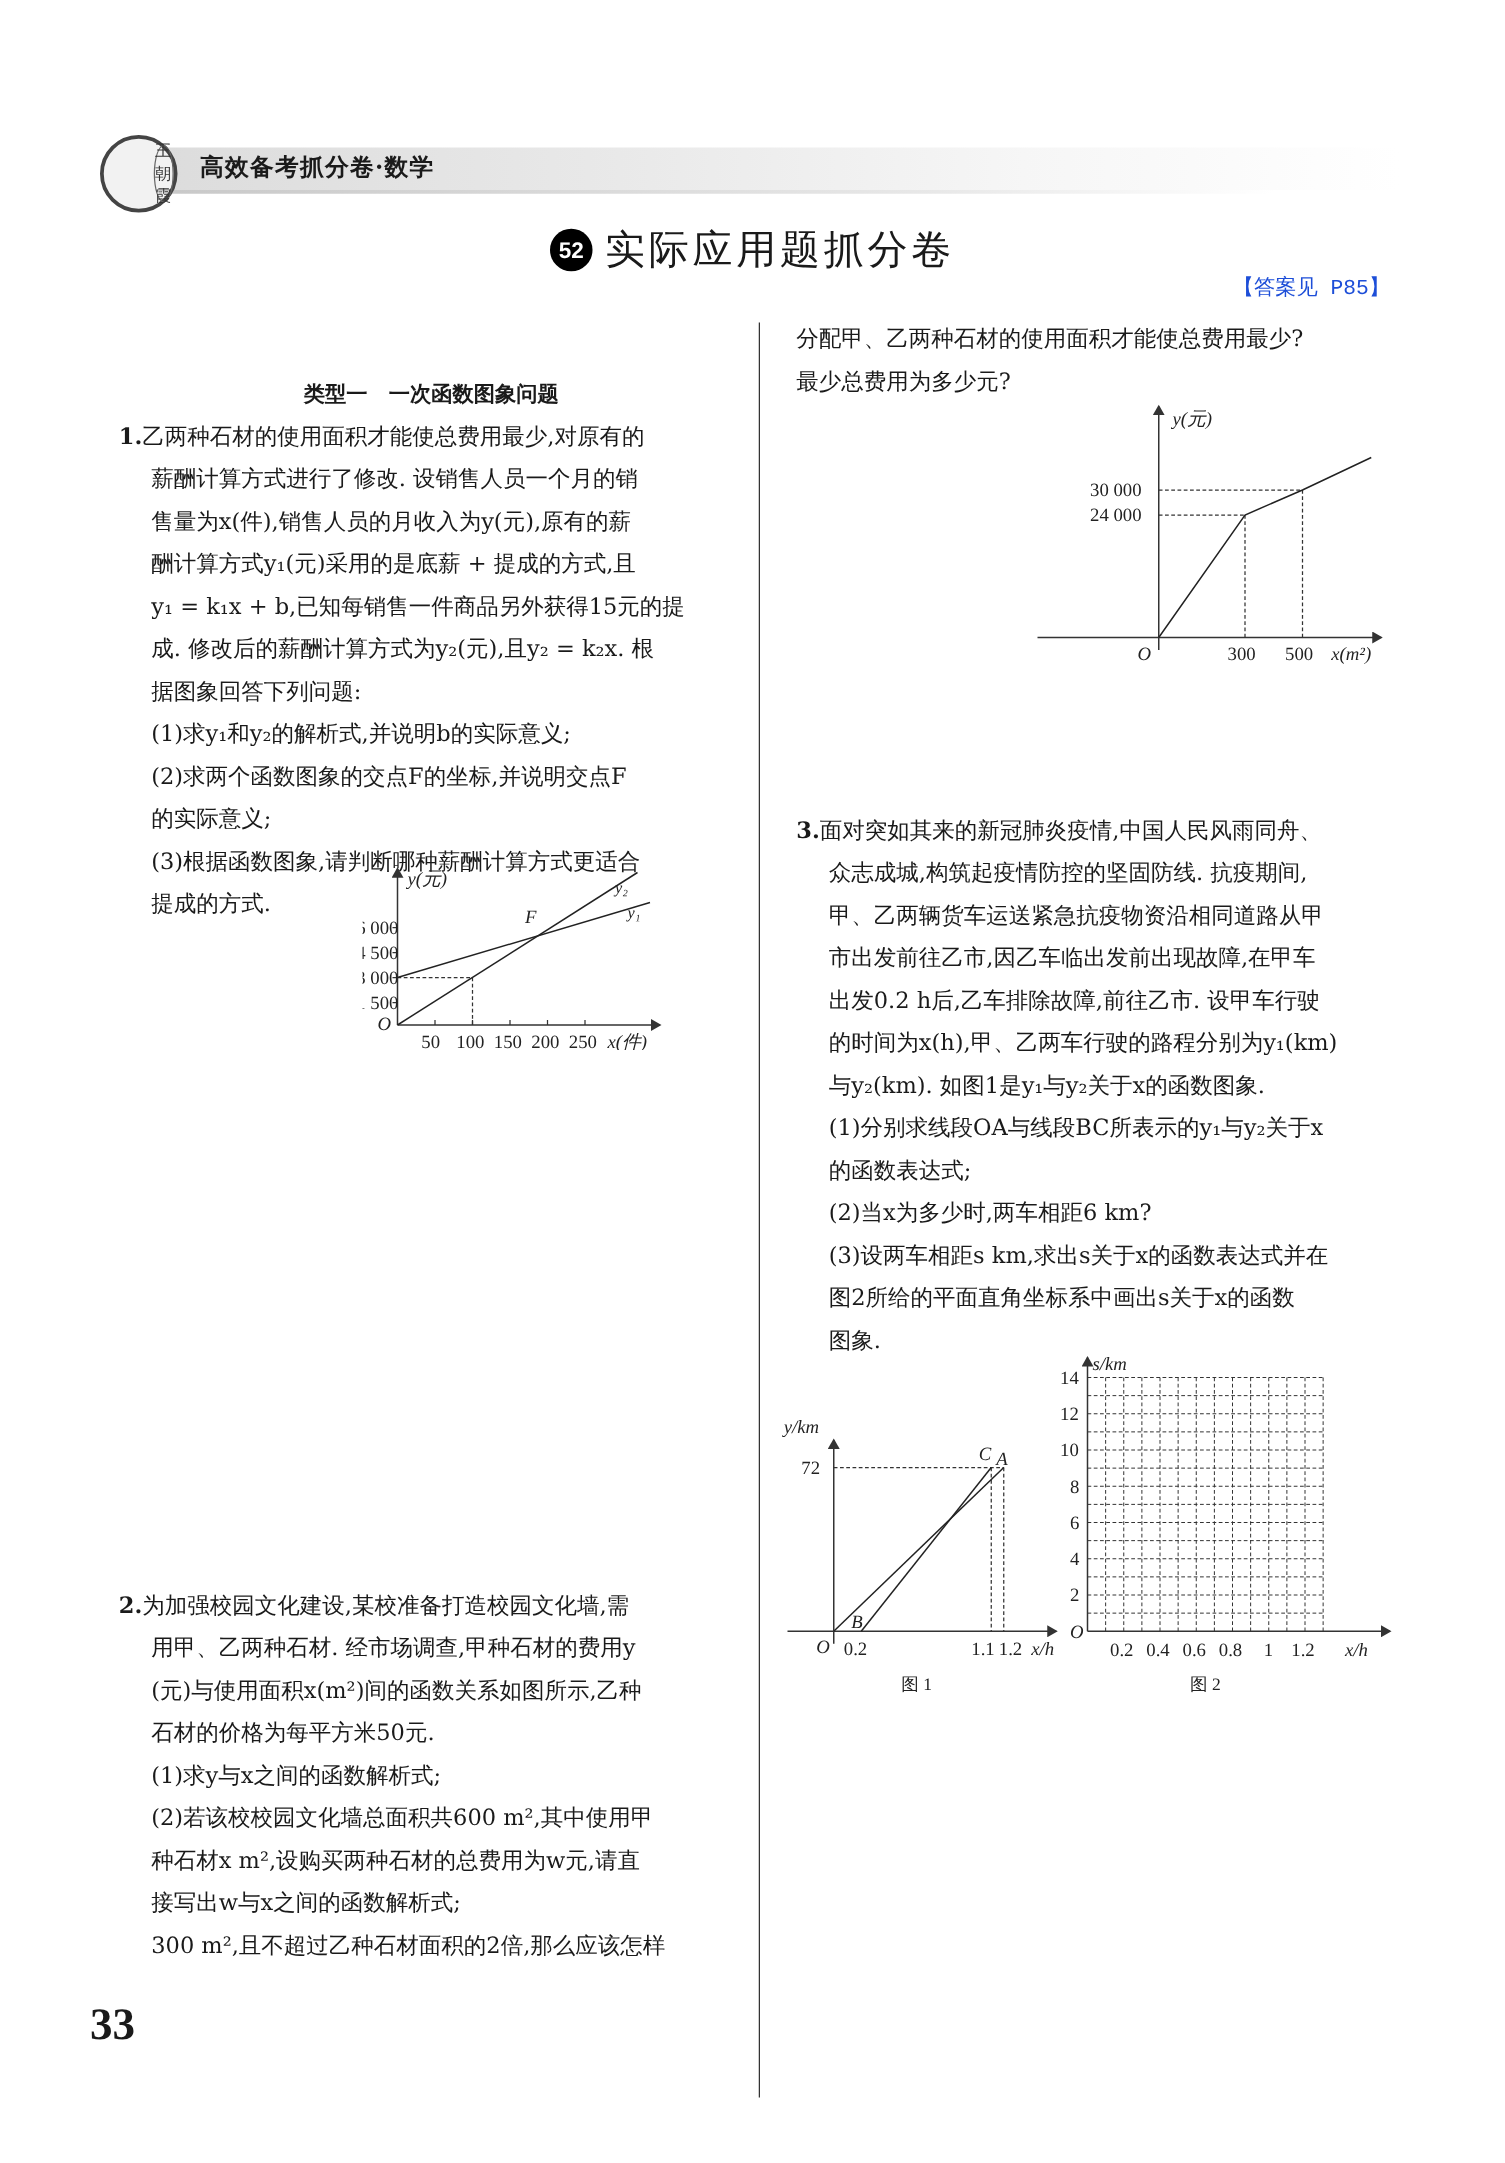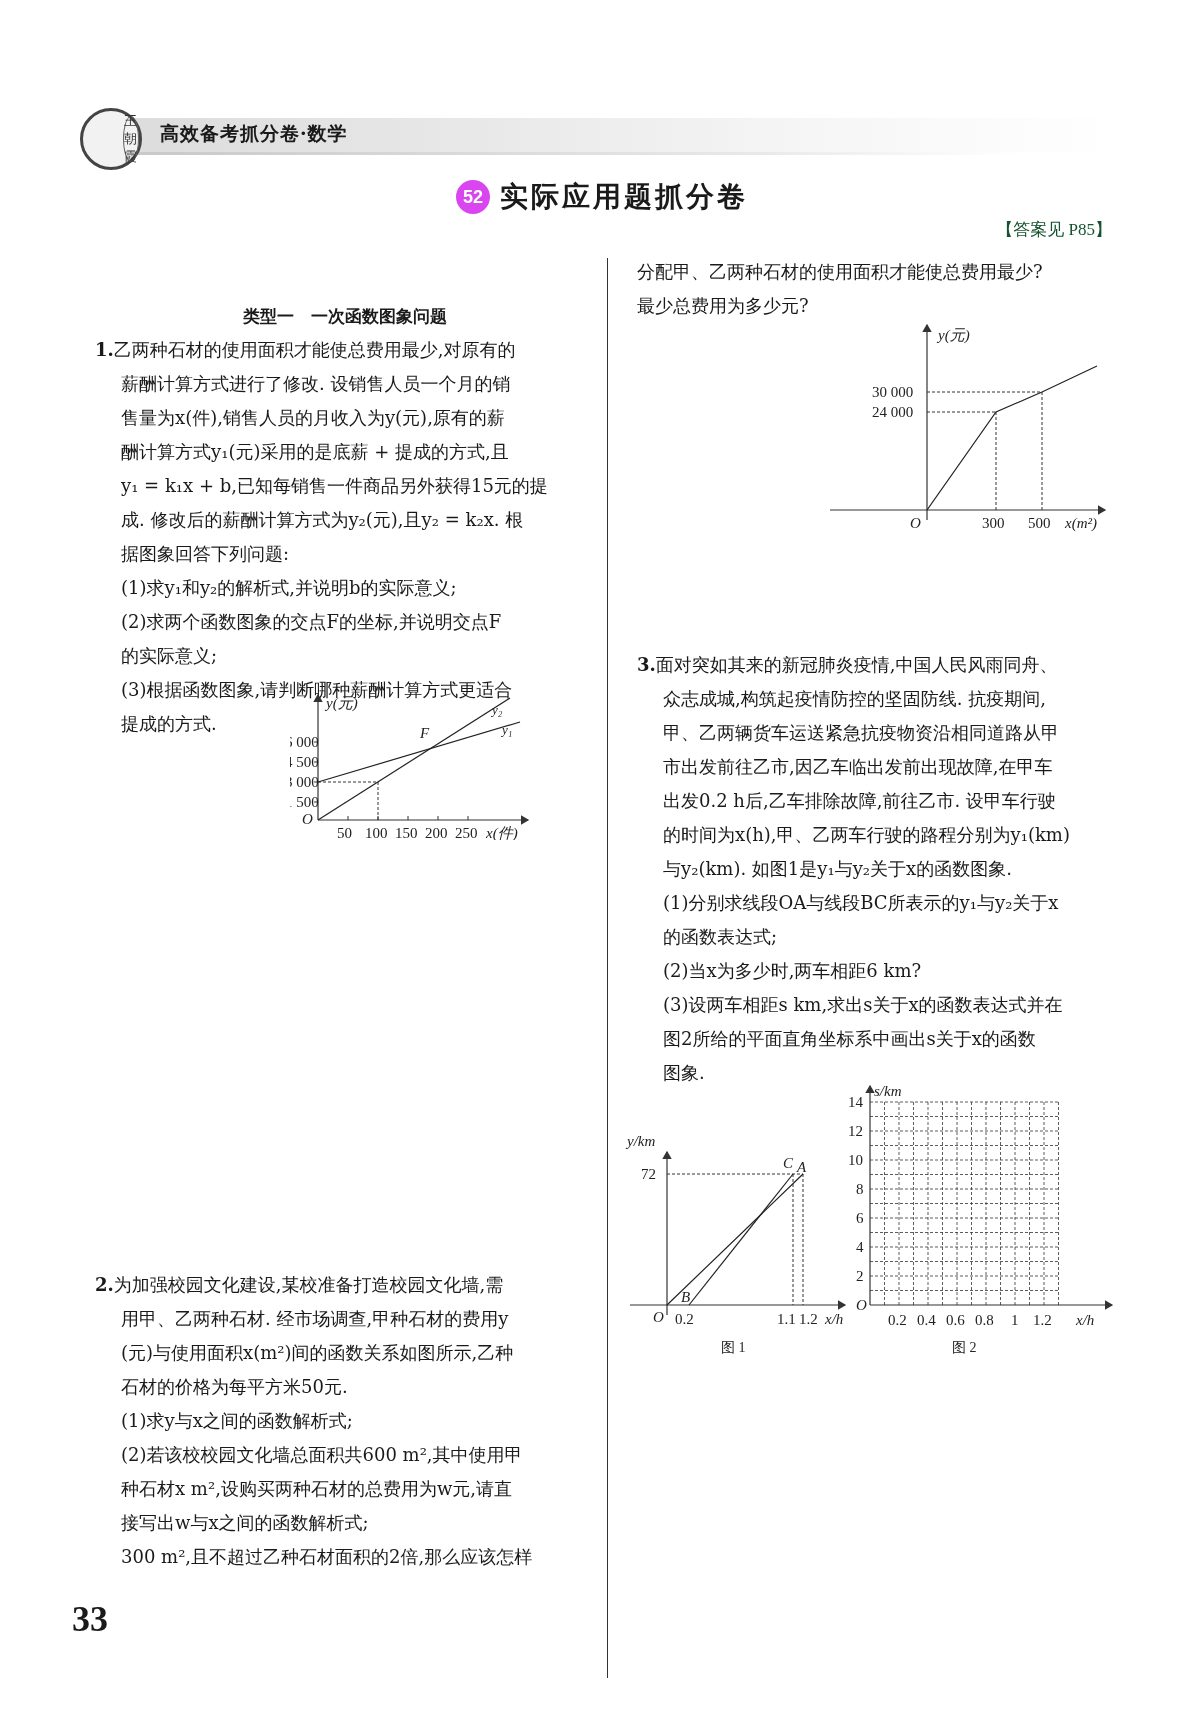--- a/index.html
+++ b/index.html
@@ -14,25 +14,25 @@
     background: linear-gradient(to right, #c8c8c8, #e8e8e8 70%, #fff); }
   .logo { left: 80px; top: 108px; width: 62px; height: 62px; border-radius: 50%;
     border: 3px solid #444; background: #f2f2f2; box-sizing: border-box;
     display: flex; align-items: center; justify-content: center; }
   .logo-inner { width: 44px; height: 44px; border-radius: 50%; border: 1px solid #666;
     font-size: 13px; display: flex; align-items: center; justify-content: center; color: #333; margin-left: 40px; }
   .book-title { left: 160px; top: 121px; font-size: 19px; font-weight: bold; letter-spacing: 1px; }
 
   
   .title-wrap { left: 0; width: 1204px; top: 178px; display: flex; justify-content: center; align-items: center; gap: 10px; }
-  .title-num { width: 34px; height: 34px; border-radius: 50%; background: #d946ef; color: #fff;
+  .title-num { width: 34px; height: 34px; border-radius: 50%; background: #000000; color: #fff;
     font-family: "Liberation Sans", sans-serif; font-weight: bold; font-size: 18px;
     display: flex; align-items: center; justify-content: center; }
-  .title-text { font-family: "Liberation Sans", "DejaVu Sans", sans-serif; font-weight: bold; font-size: 28px; letter-spacing: 3px; text-align: center; }
-  .answer-ref { right: 92px; top: 218px; font-family: Liberation Serif, serif; font-size: 17px; color: #14532d; }
+  .title-text { font-family: "Liberation Sans", "DejaVu Sans", sans-serif; font-weight: normal; font-size: 32px; letter-spacing: 3px; text-align: center; }
+  .answer-ref { right: 92px; top: 218px; font-family: Liberation Mono, monospace; font-size: 17px; color: #1d4ed8; }
 
   
   .col-divider { left: 607px; top: 258px; width: 1px; height: 1420px; background: #333; }
   .col { font-size: 18px; line-height: 34px; }
   .col-left { left: 95px; top: 255px; width: 500px; }
   .col-right { left: 637px; top: 255px; width: 500px; }
   .section-head { text-align: center; font-weight: bold; font-family: "DejaVu Sans", sans-serif; font-size: 17px; margin-top: 44px; }
   .q-num { font-weight: bold; }
   p { margin: 0; }
   .indent { padding-left: 26px; }

